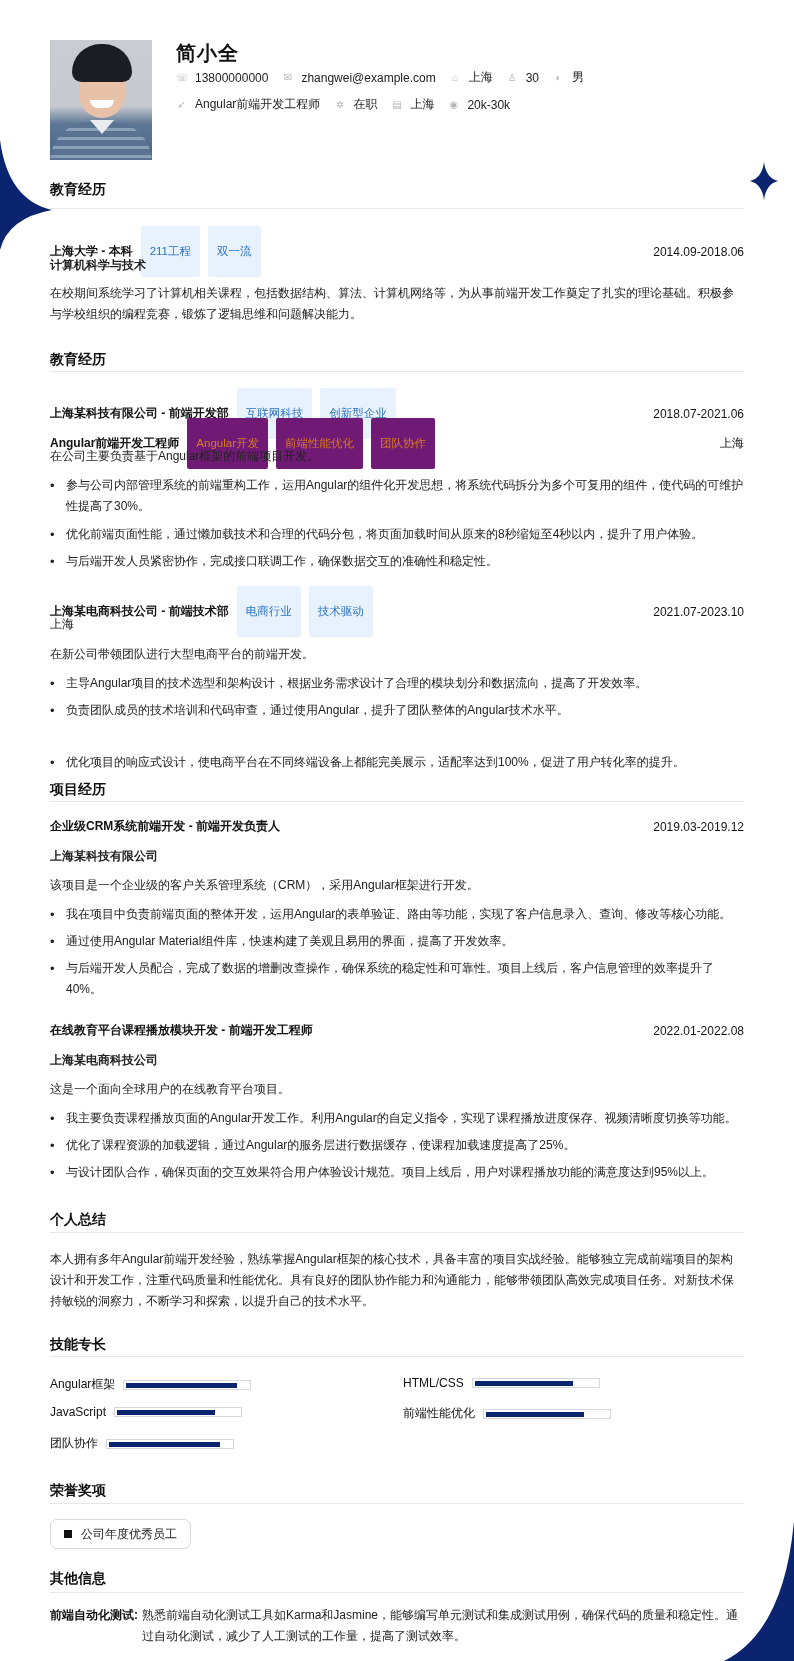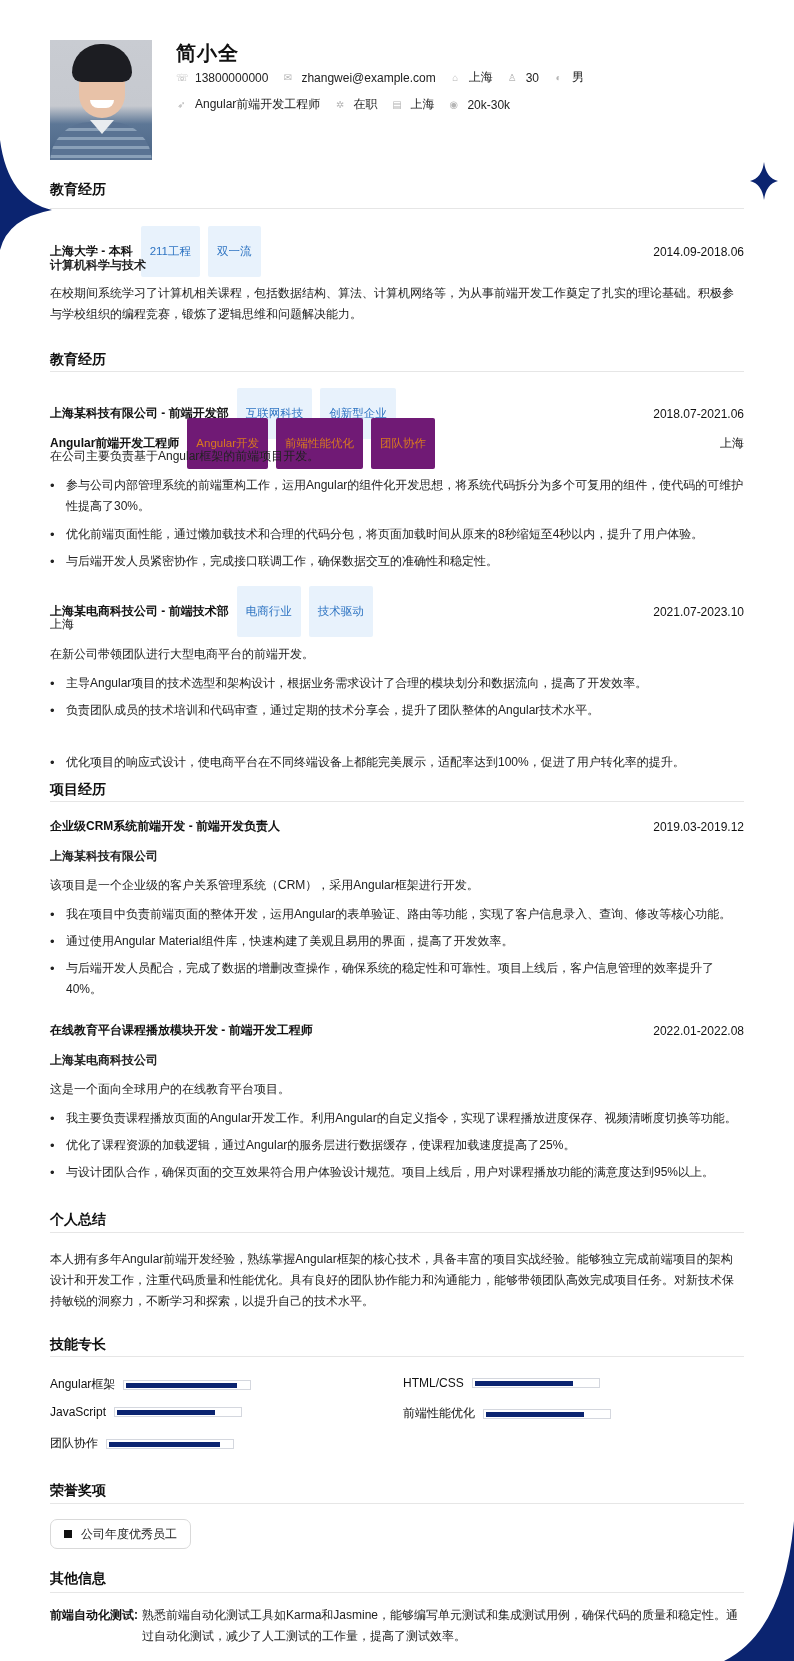--- a/index.html
+++ b/index.html
@@ -168,21 +168,21 @@
     <span class="tag blue">电商行业</span>
     <span class="tag blue">技术驱动</span>
   </div>
   <span class="date">2021.07-2023.10</span>
 </div>
 <div class="row" style="top:616px">
   <span class="date">上海</span>
 </div>
 <div class="text" style="top:644px">在新公司带领团队进行大型电商平台的前端开发。</div>
 <div class="bullet" style="top:673px">主导Angular项目的技术选型和架构设计，根据业务需求设计了合理的模块划分和数据流向，提高了开发效率。</div>
-<div class="bullet" style="top:700px">负责团队成员的技术培训和代码审查，通过定期的技术分享会，提升了团队整体的Angular技术水平。</div>
+<div class="bullet" style="top:700px">负责团队成员的技术培训和代码审查，通过使用Angular，提升了团队整体的Angular技术水平。</div>
 <div class="bullet" style="top:752px">优化项目的响应式设计，使电商平台在不同终端设备上都能完美展示，适配率达到100%，促进了用户转化率的提升。</div>
 
 <div class="section-title" style="top:781px">项目经历</div>
 <div class="section-line" style="top:801px"></div>
 
 <div class="row" style="top:818px">
   <span class="bold">企业级CRM系统前端开发 - 前端开发负责人</span>
   <span class="date">2019.03-2019.12</span>
 </div>
 <div class="text bold" style="top:846px">上海某科技有限公司</div>

